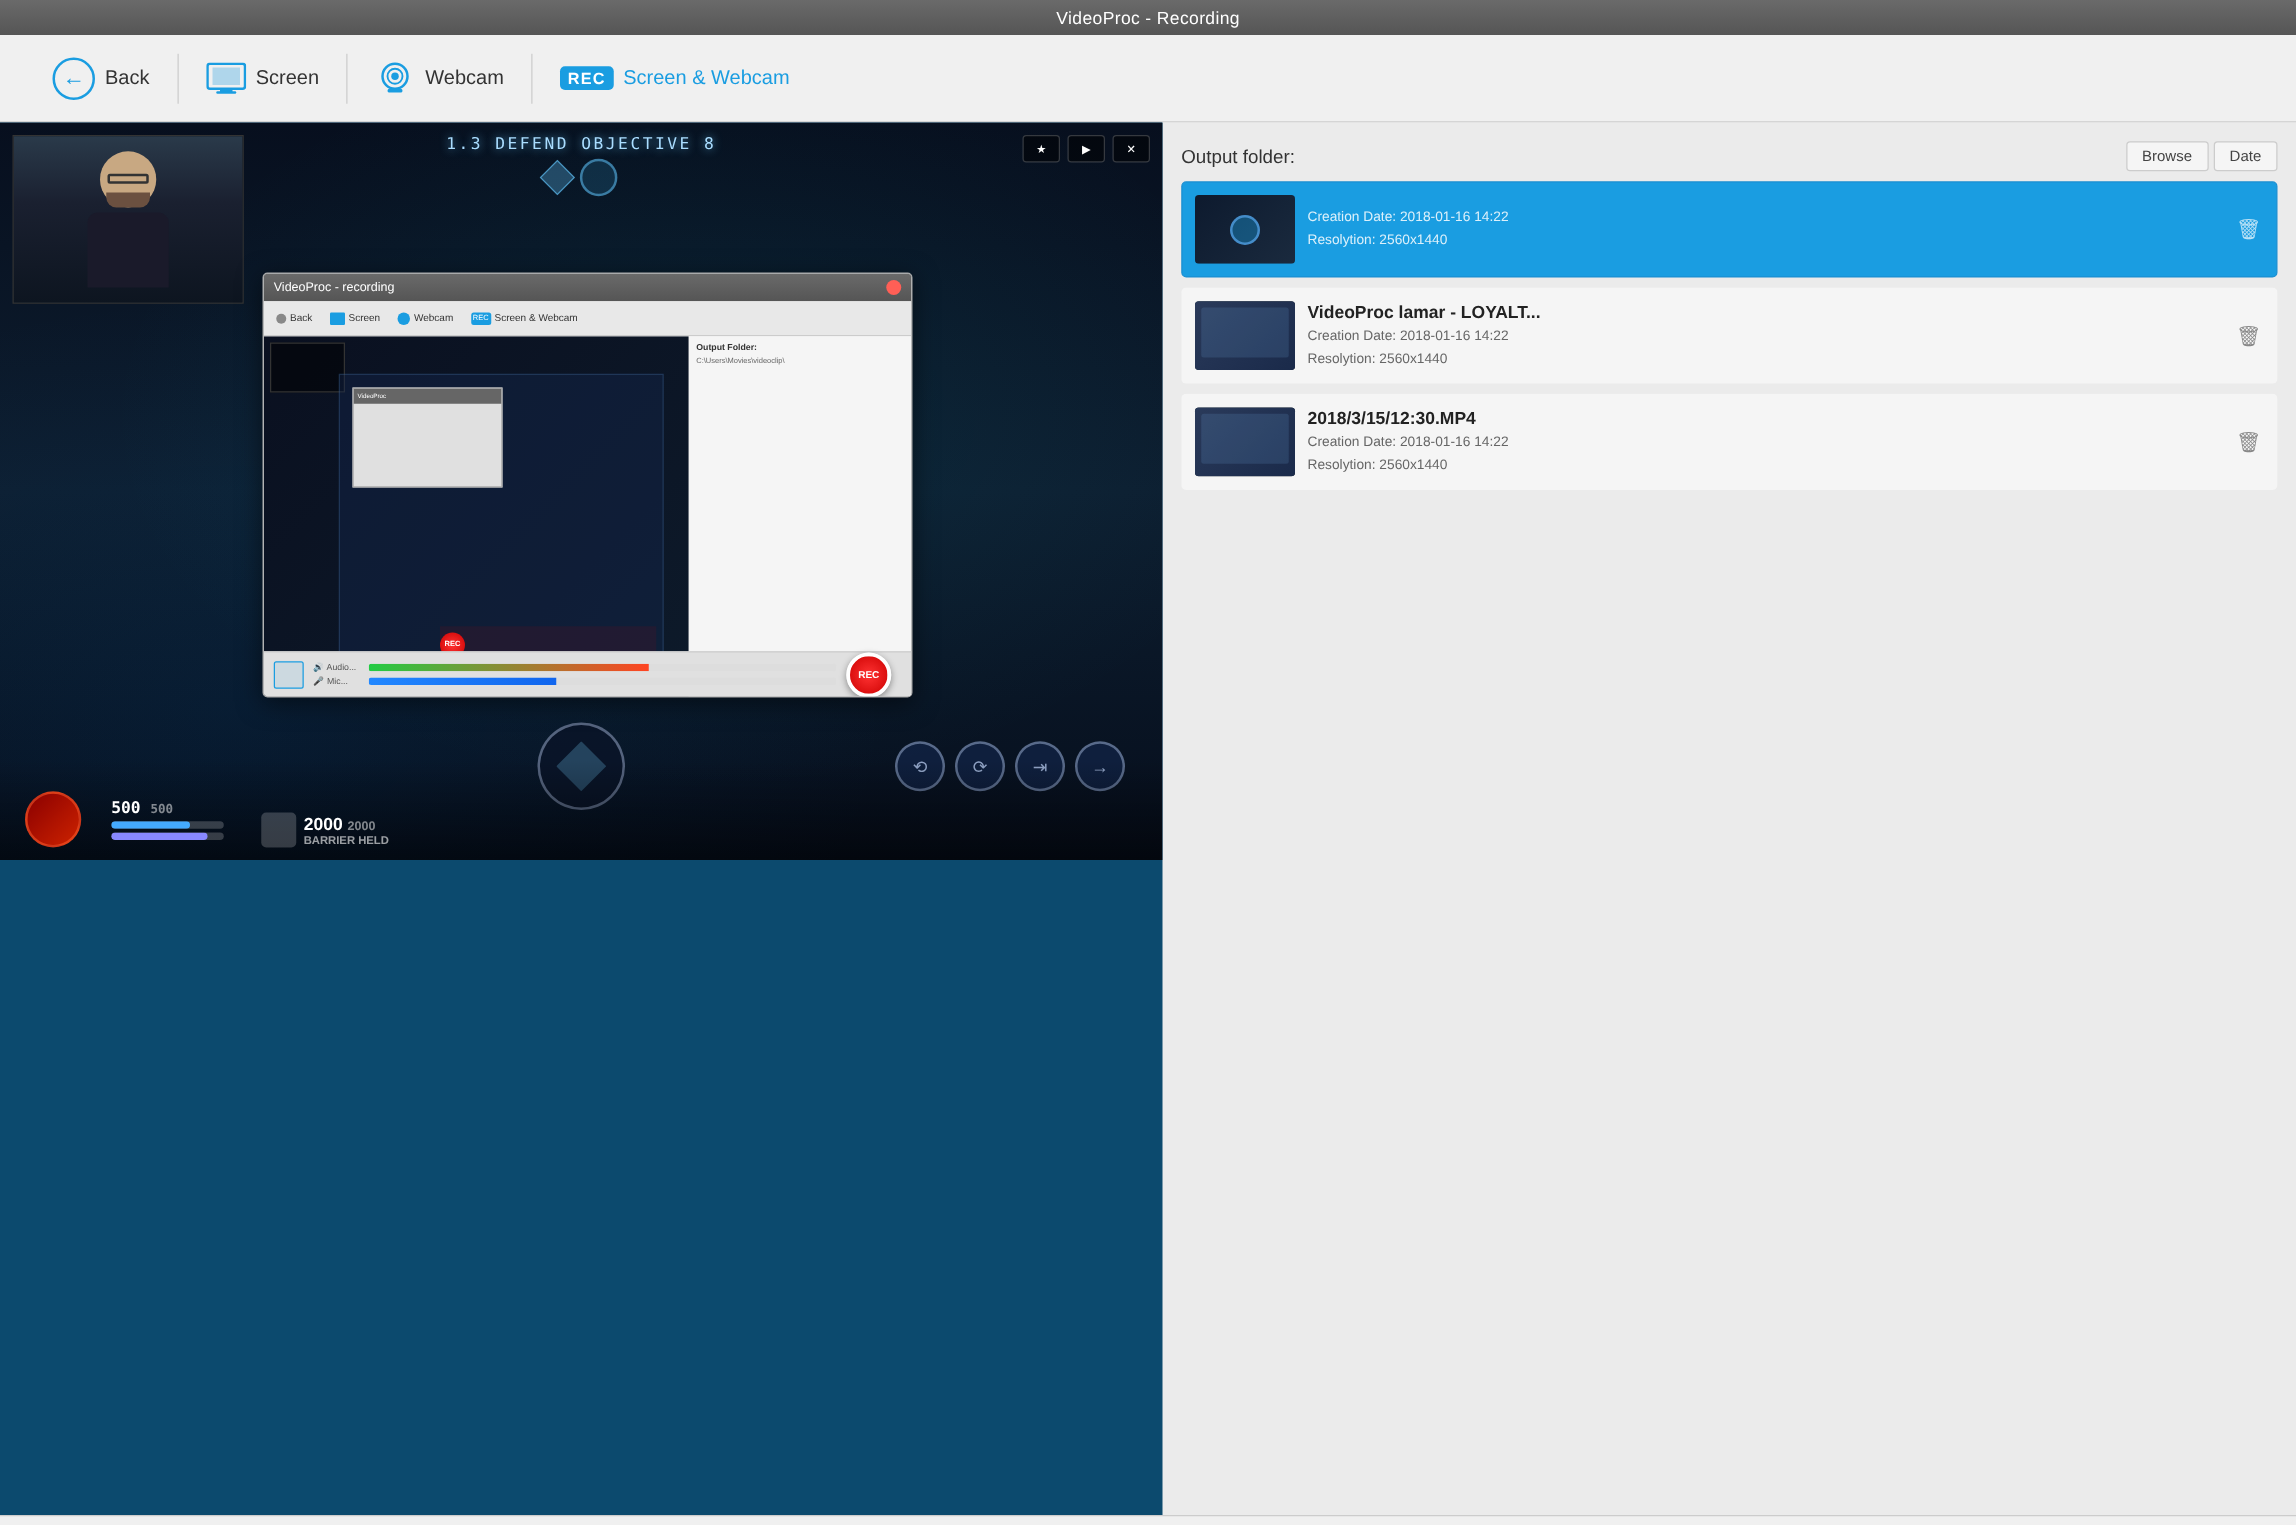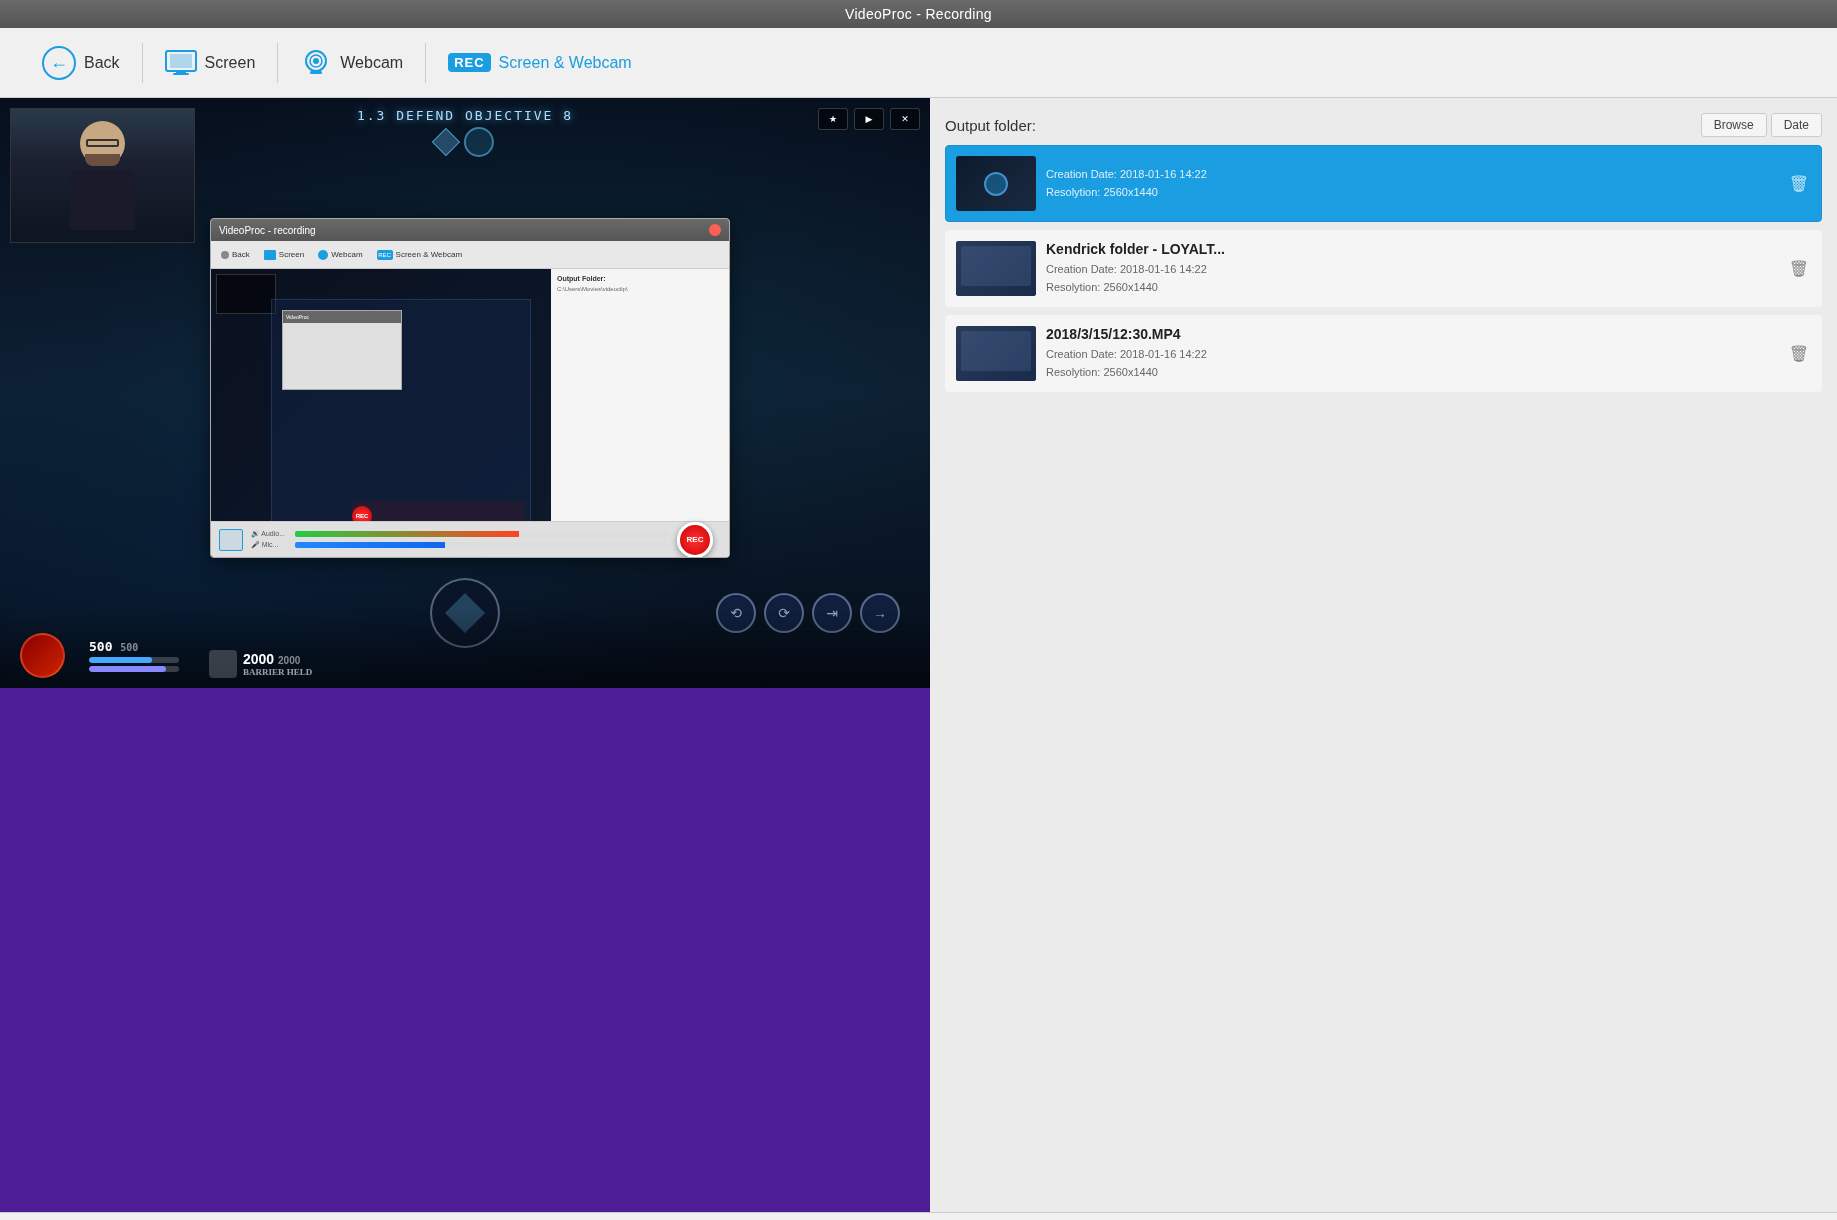--- a/index.html
+++ b/index.html
@@ -73,21 +73,21 @@
 
     
     .main-content {
       display: flex;
       height: calc(1220px - 70px - 36px);
     }
 
     
     .video-area {
       flex: 0 0 930px;
-      background: #4c1d95;
+      background: #0c4a6e;
       position: relative;
       overflow: hidden;
     }
     .video-preview {
       width: 100%;
       height: 590px;
       background: linear-gradient(135deg, #0a1628 0%, #0d2040 30%, #091520 60%, #0a1a2e 100%);
       position: relative;
       overflow: hidden;
     }
@@ -791,21 +791,21 @@
             </div>
             <div class="hud-bar">
               <div class="hud-bar-fill energy-fill"></div>
             </div>
           </div>
         </div>
         <div class="hud-score">
           <div class="hud-score-icon"></div>
           <div>
             <div><span>2000</span> <span style="opacity:0.5;font-size:10px;">2000</span></div>
-            <div style="font-size:9px;opacity:0.6;font-family:Liberation Serif, serif;">BARRIER HELD</div>
+            <div style="font-size:9px;opacity:0.6;">BARRIER HELD</div>
           </div>
         </div>
       </div>
     </div>
   </div>
 
   <div class="right-panel">
     <div class="output-folder-row">
       <span class="output-label">Output folder:</span>
       <div class="folder-btn-group">
@@ -829,21 +829,21 @@
           </div>
         </div>
         <div class="file-delete">🗑</div>
       </div>
 
       <div class="file-item">
         <div class="file-thumb">
           <div class="file-thumb-desktop"></div>
         </div>
         <div class="file-info">
-          <div class="file-name">Kendrick folder - LOYALT...</div>
+          <div class="file-name">VideoProc lamar - LOYALT...</div>
           <div class="file-meta">
             <span>Creation Date: 2018-01-16 14:22</span><br>
             <span>Resolytion: 2560x1440</span>
           </div>
         </div>
         <div class="file-delete">🗑</div>
       </div>
 
       <div class="file-item">
         <div class="file-thumb">

